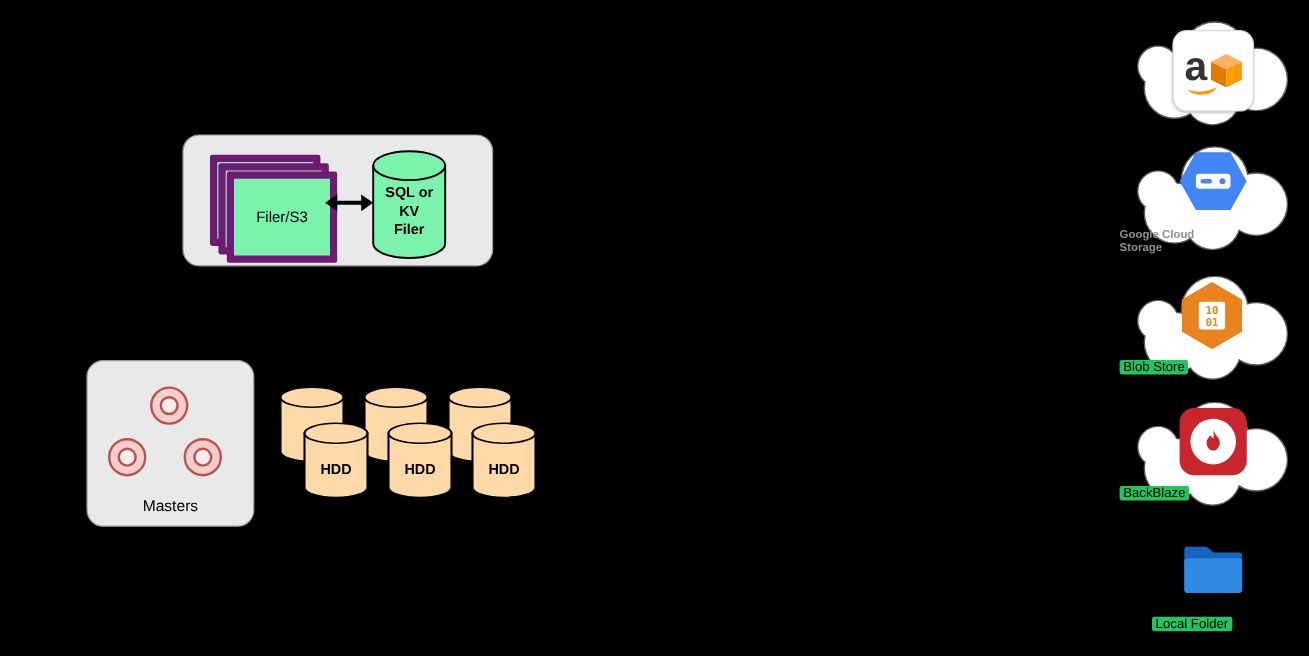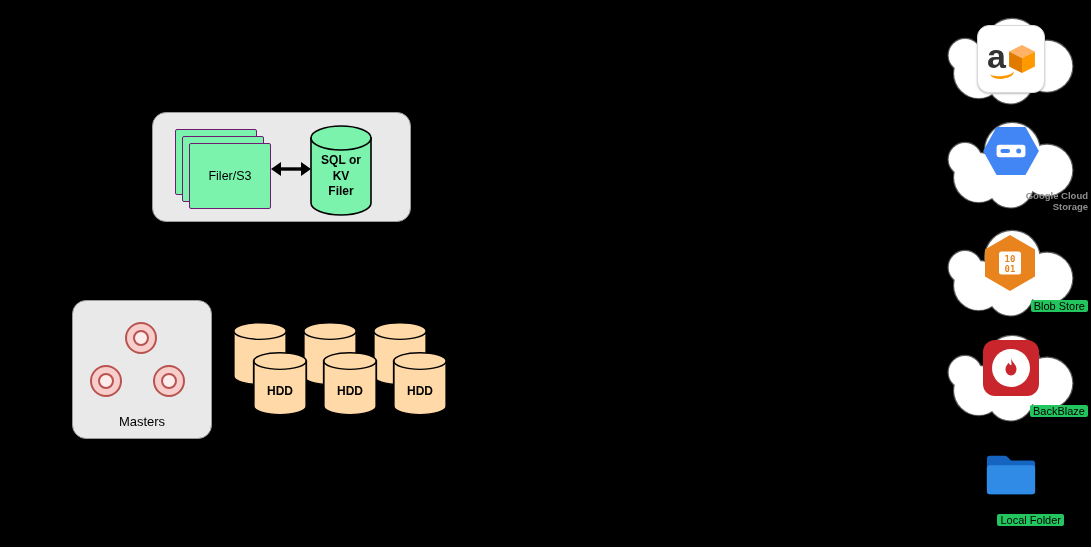--- a/index.html
+++ b/index.html
@@ -6,21 +6,21 @@
   .stage{position:relative;width:1091px;height:547px;background:#000;overflow:hidden;
          font-family:"Liberation Sans",sans-serif;color:#000;}
   .preline{white-space:pre-line;}
 
   
   .group-box{position:absolute;background:var(--box);border:1px solid #9a9a9a;border-radius:14px;}
 
   
   .stack{position:absolute;left:22px;top:16px;width:96px;height:80px;}
   .card{position:absolute;width:80px;height:64px;background:var(--green);
-        border:1px solid #701a75;border-radius:2px;}
+        border:6px solid #701a75;border-radius:2px;}
   .card-label{display:flex;align-items:center;justify-content:center;height:100%;
               font-size:12.5px;}
 
   .exchange{position:absolute;left:118px;top:44px;width:40px;height:24px;}
 
   
   .cyl{position:absolute;}
   .cyl svg{display:block;width:100%;height:100%;overflow:visible;}
   .cyl-label{position:absolute;left:0;right:0;text-align:center;font-weight:bold;
              font-size:12px;line-height:1.3;}
@@ -37,21 +37,21 @@
   
   .banner{position:absolute;left:615px;top:220px;width:190px;height:85px;
           display:flex;align-items:center;justify-content:center;}
   .banner svg{position:absolute;inset:0;width:100%;height:100%;}
   .banner-label{position:relative;font-size:15.5px;}
 
   
   .cloud{position:absolute;width:155px;height:100px;}
   .cloud > svg.cloud-bg{position:absolute;inset:0;width:100%;height:100%;overflow:visible;}
 
-  .dest-label{position:absolute;left:0;right:0;text-align:right;font-size:11px;}
+  .dest-label{position:absolute;left:0;right:0;text-align:left;font-size:11px;}
   .dest-label > span{background:#22c55e;padding:0 3px;border-radius:2px;}
 
   .aws-tile{position:absolute;left:44px;top:17px;width:66px;height:66px;background:#fff;
             border:1px solid #d8d8d8;border-radius:12px;box-shadow:0 1px 2px rgba(0,0,0,.25);
             display:flex;align-items:center;justify-content:center;gap:3px;}
   .aws-a{font-size:34px;font-weight:bold;color:#333;line-height:1;position:relative;top:-3px;}
   .aws-smile{position:absolute;left:12px;bottom:13px;width:24px;height:10px;
              border-bottom:3px solid var(--aws-orange);border-radius:50%;transform:rotate(-6deg);}
 
   .gcs-hex{position:absolute;left:49px;top:14px;}

